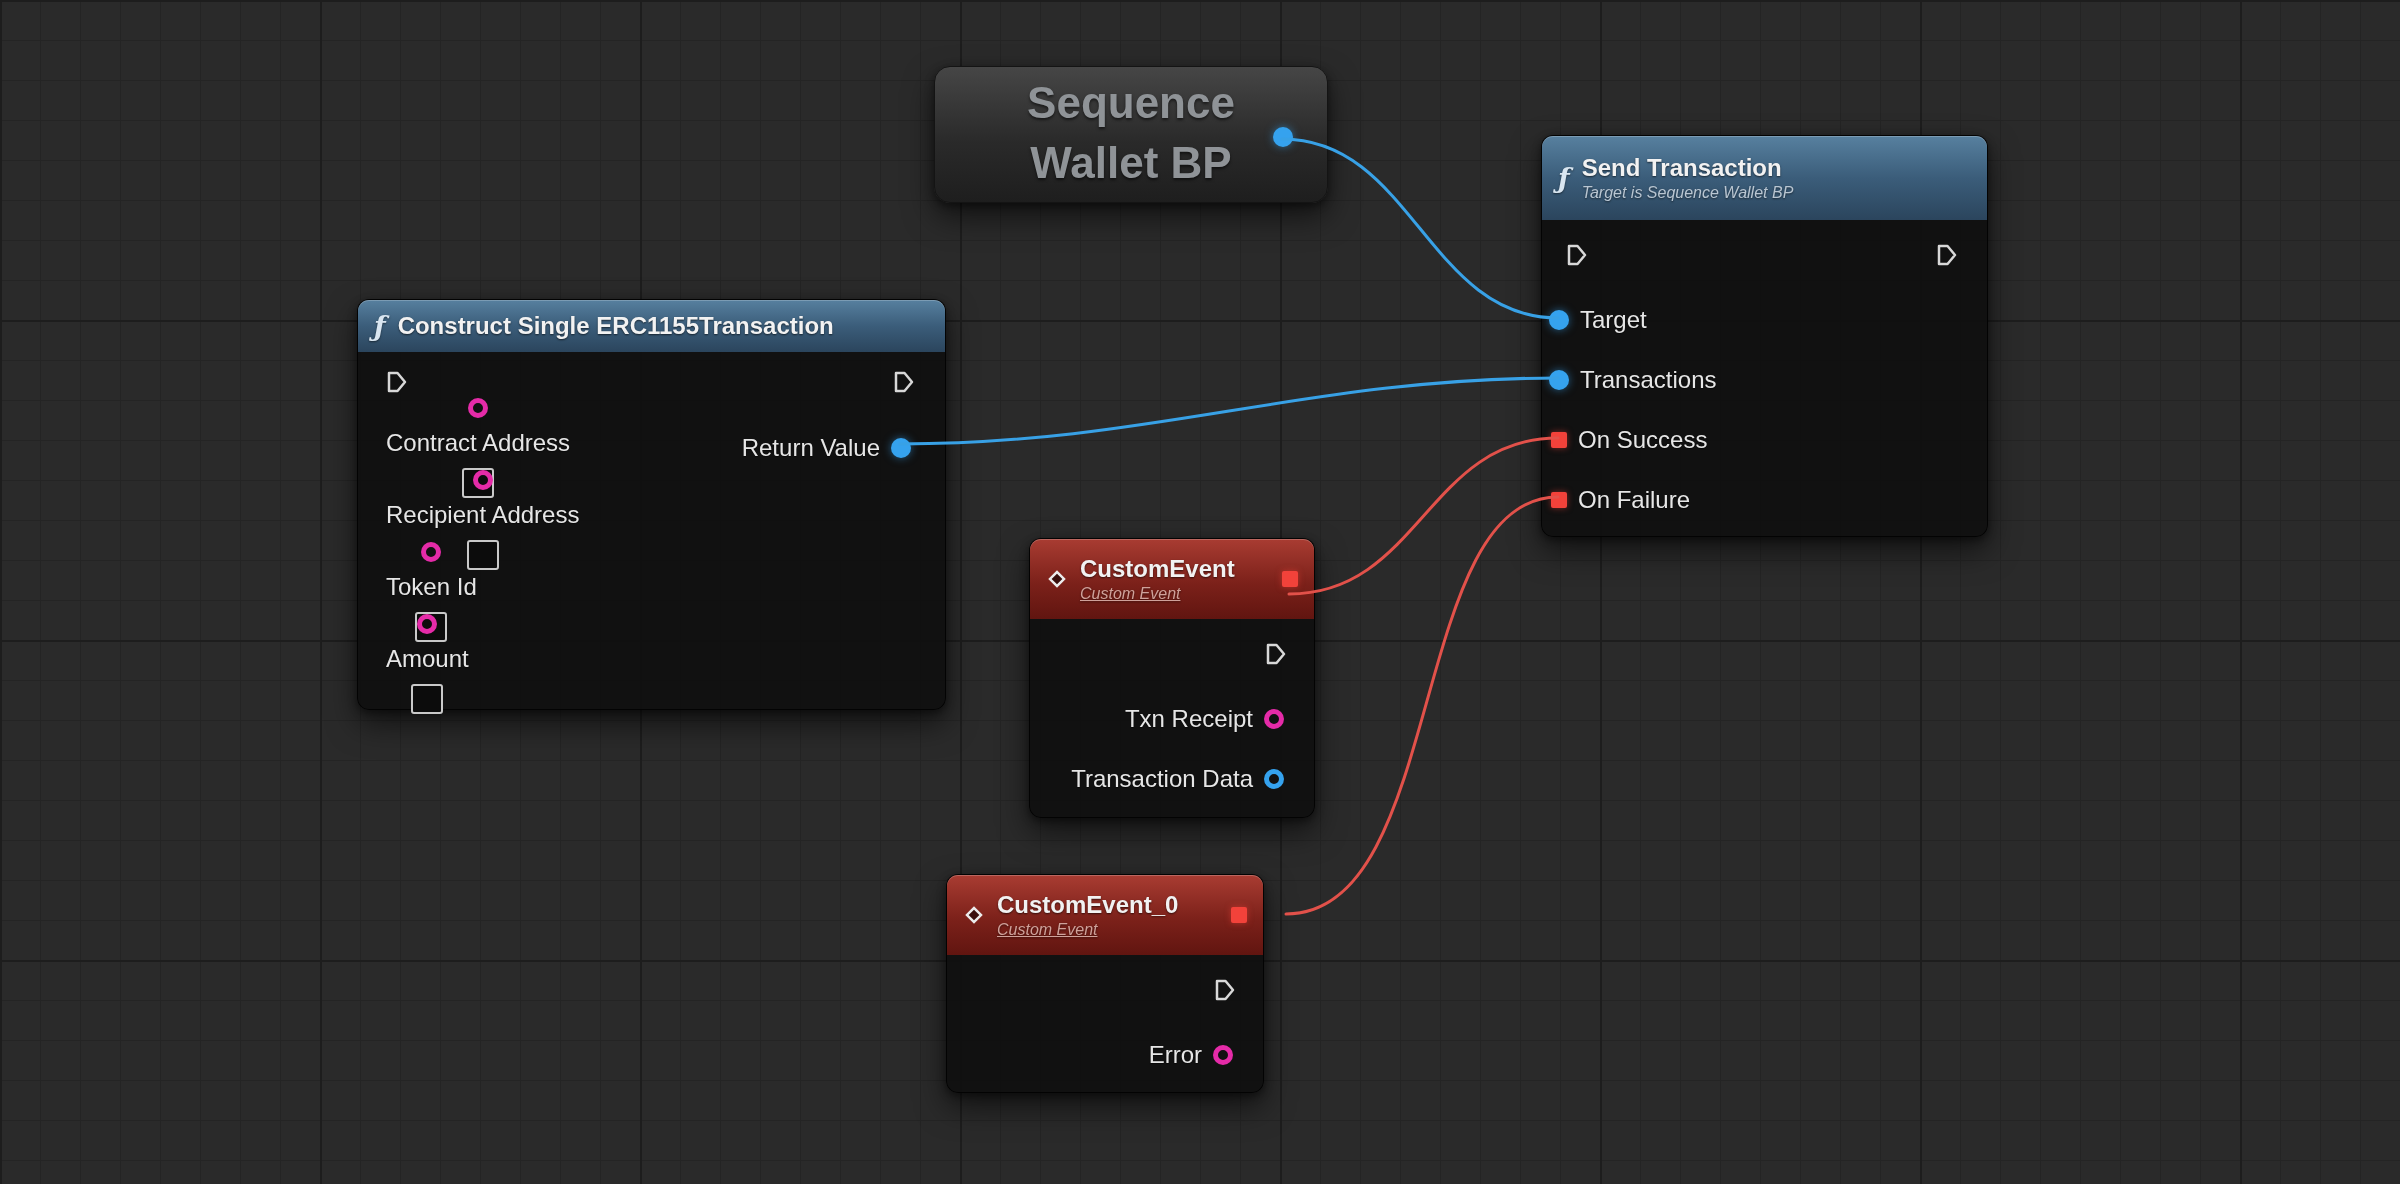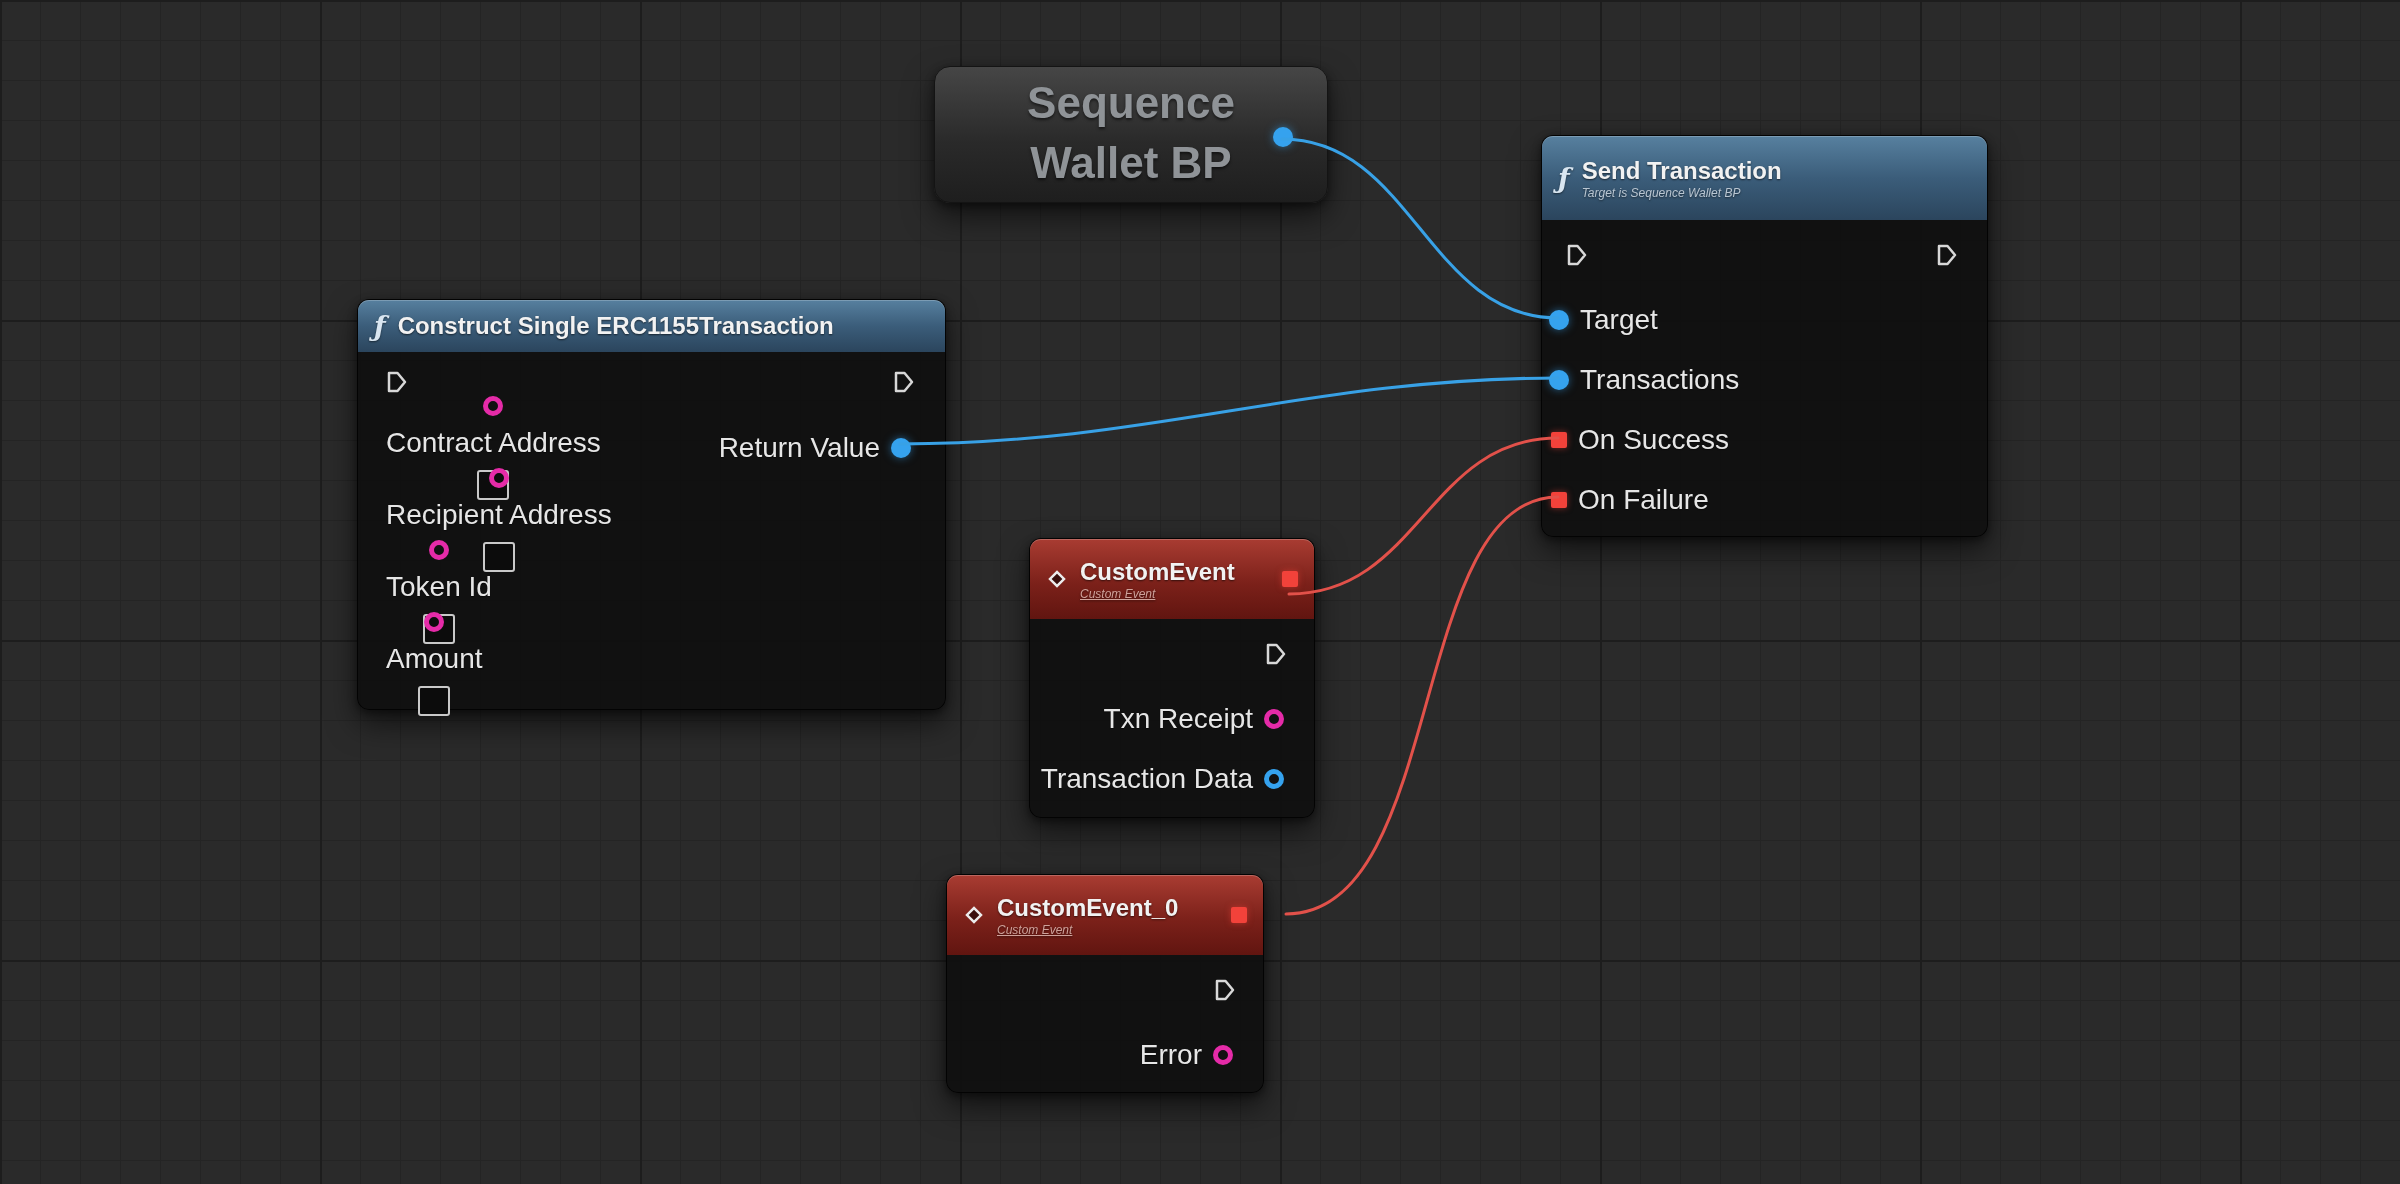--- a/index.html
+++ b/index.html
@@ -21,26 +21,26 @@
   .node-header{display:flex;align-items:center;gap:12px;padding:0 16px;
     border-radius:11px 11px 0 0;
     box-shadow:inset 0 1px 0 rgba(255,255,255,0.22);}
   .fn-header{height:52px;background:linear-gradient(180deg,#57809f 0%,#3b5d7a 50%,#2b455d 100%);}
   .fn-header.two-line{height:84px;}
   .ev-header{height:80px;background:linear-gradient(180deg,#a93c32 0%,#7c211a 55%,#611510 100%);position:relative;}
   .fn-icon{font-family:"DejaVu Serif",serif;font-style:italic;font-weight:bold;
     font-size:27px;color:#d9e6f1;text-shadow:0 1px 2px rgba(0,0,0,.5);}
   .hdr-text{display:flex;flex-direction:column;line-height:1.25;}
   .node-title{font-size:24px;font-weight:bold;color:#f2f2f2;text-shadow:0 1px 2px rgba(0,0,0,.6);white-space:nowrap;}
-  .node-subtitle{font-size:12px;font-style:italic;color:#b9c6d2;text-shadow:0 1px 2px rgba(0,0,0,.5);white-space:nowrap;}
+  .node-subtitle{font-size:16px;font-style:italic;color:#b9c6d2;text-shadow:0 1px 2px rgba(0,0,0,.5);white-space:nowrap;}
   .ev-header .node-subtitle{color:#cfa19a;text-decoration:underline;}
 
   .row{display:flex;align-items:center;justify-content:space-between;height:72px;}
   .row .grp{display:flex;align-items:center;gap:11px;}
-  .pin-label{font-size:28px;color:#e6e6e6;text-shadow:0 1px 1px rgba(0,0,0,.5);white-space:nowrap;}
+  .pin-label{font-size:24px;color:#e6e6e6;text-shadow:0 1px 1px rgba(0,0,0,.5);white-space:nowrap;}
 
   .dot{width:20px;height:20px;border-radius:50%;box-sizing:border-box;flex:0 0 auto;}
   .dot.blue-filled{background:#35a2ee;box-shadow:0 0 8px rgba(53,162,238,.55);}
   .dot.blue-hollow{border:5px solid #35a2ee;background:transparent;}
   .dot.pink-hollow{border:5px solid #e52ba8;background:transparent;}
   .sq{width:16px;height:16px;border-radius:2px;background:#f2423a;flex:0 0 auto;
       box-shadow:0 0 6px rgba(242,66,58,.5);}
   .exec{width:22px;height:24px;flex:0 0 auto;display:block;}
 
   .input-box{width:32px;height:30px;box-sizing:border-box;border:2px solid #c9c9c9;

